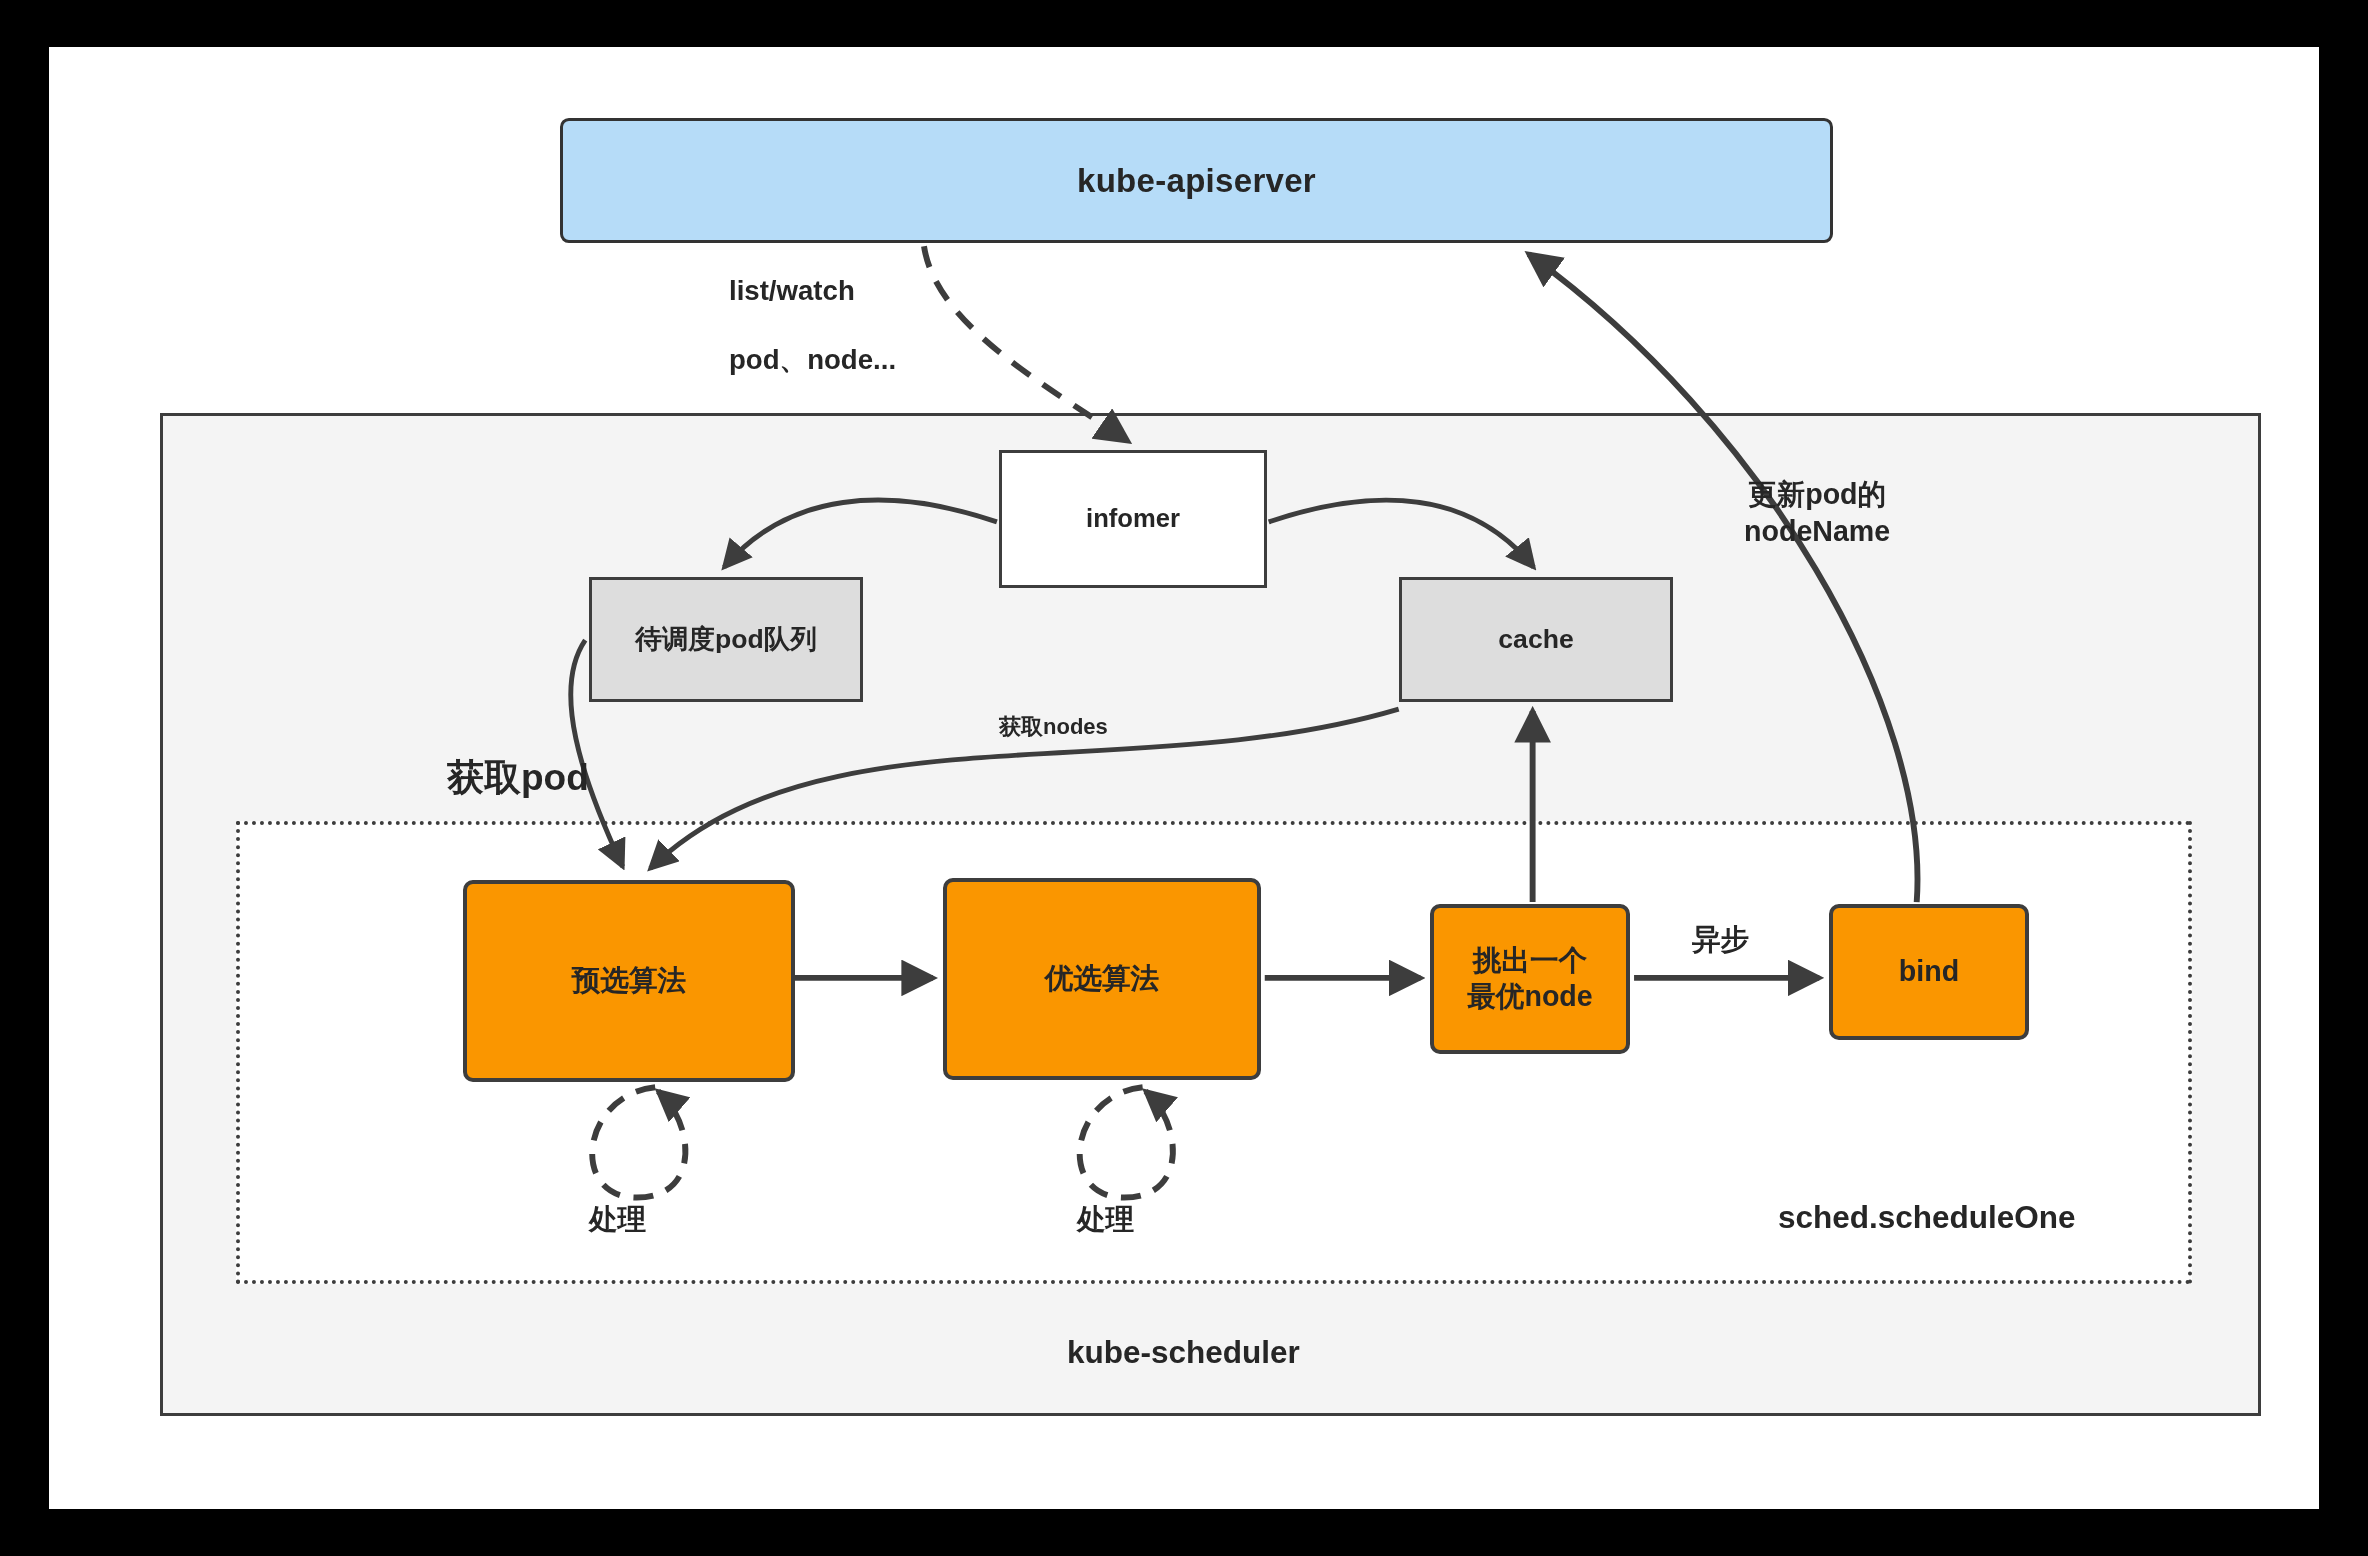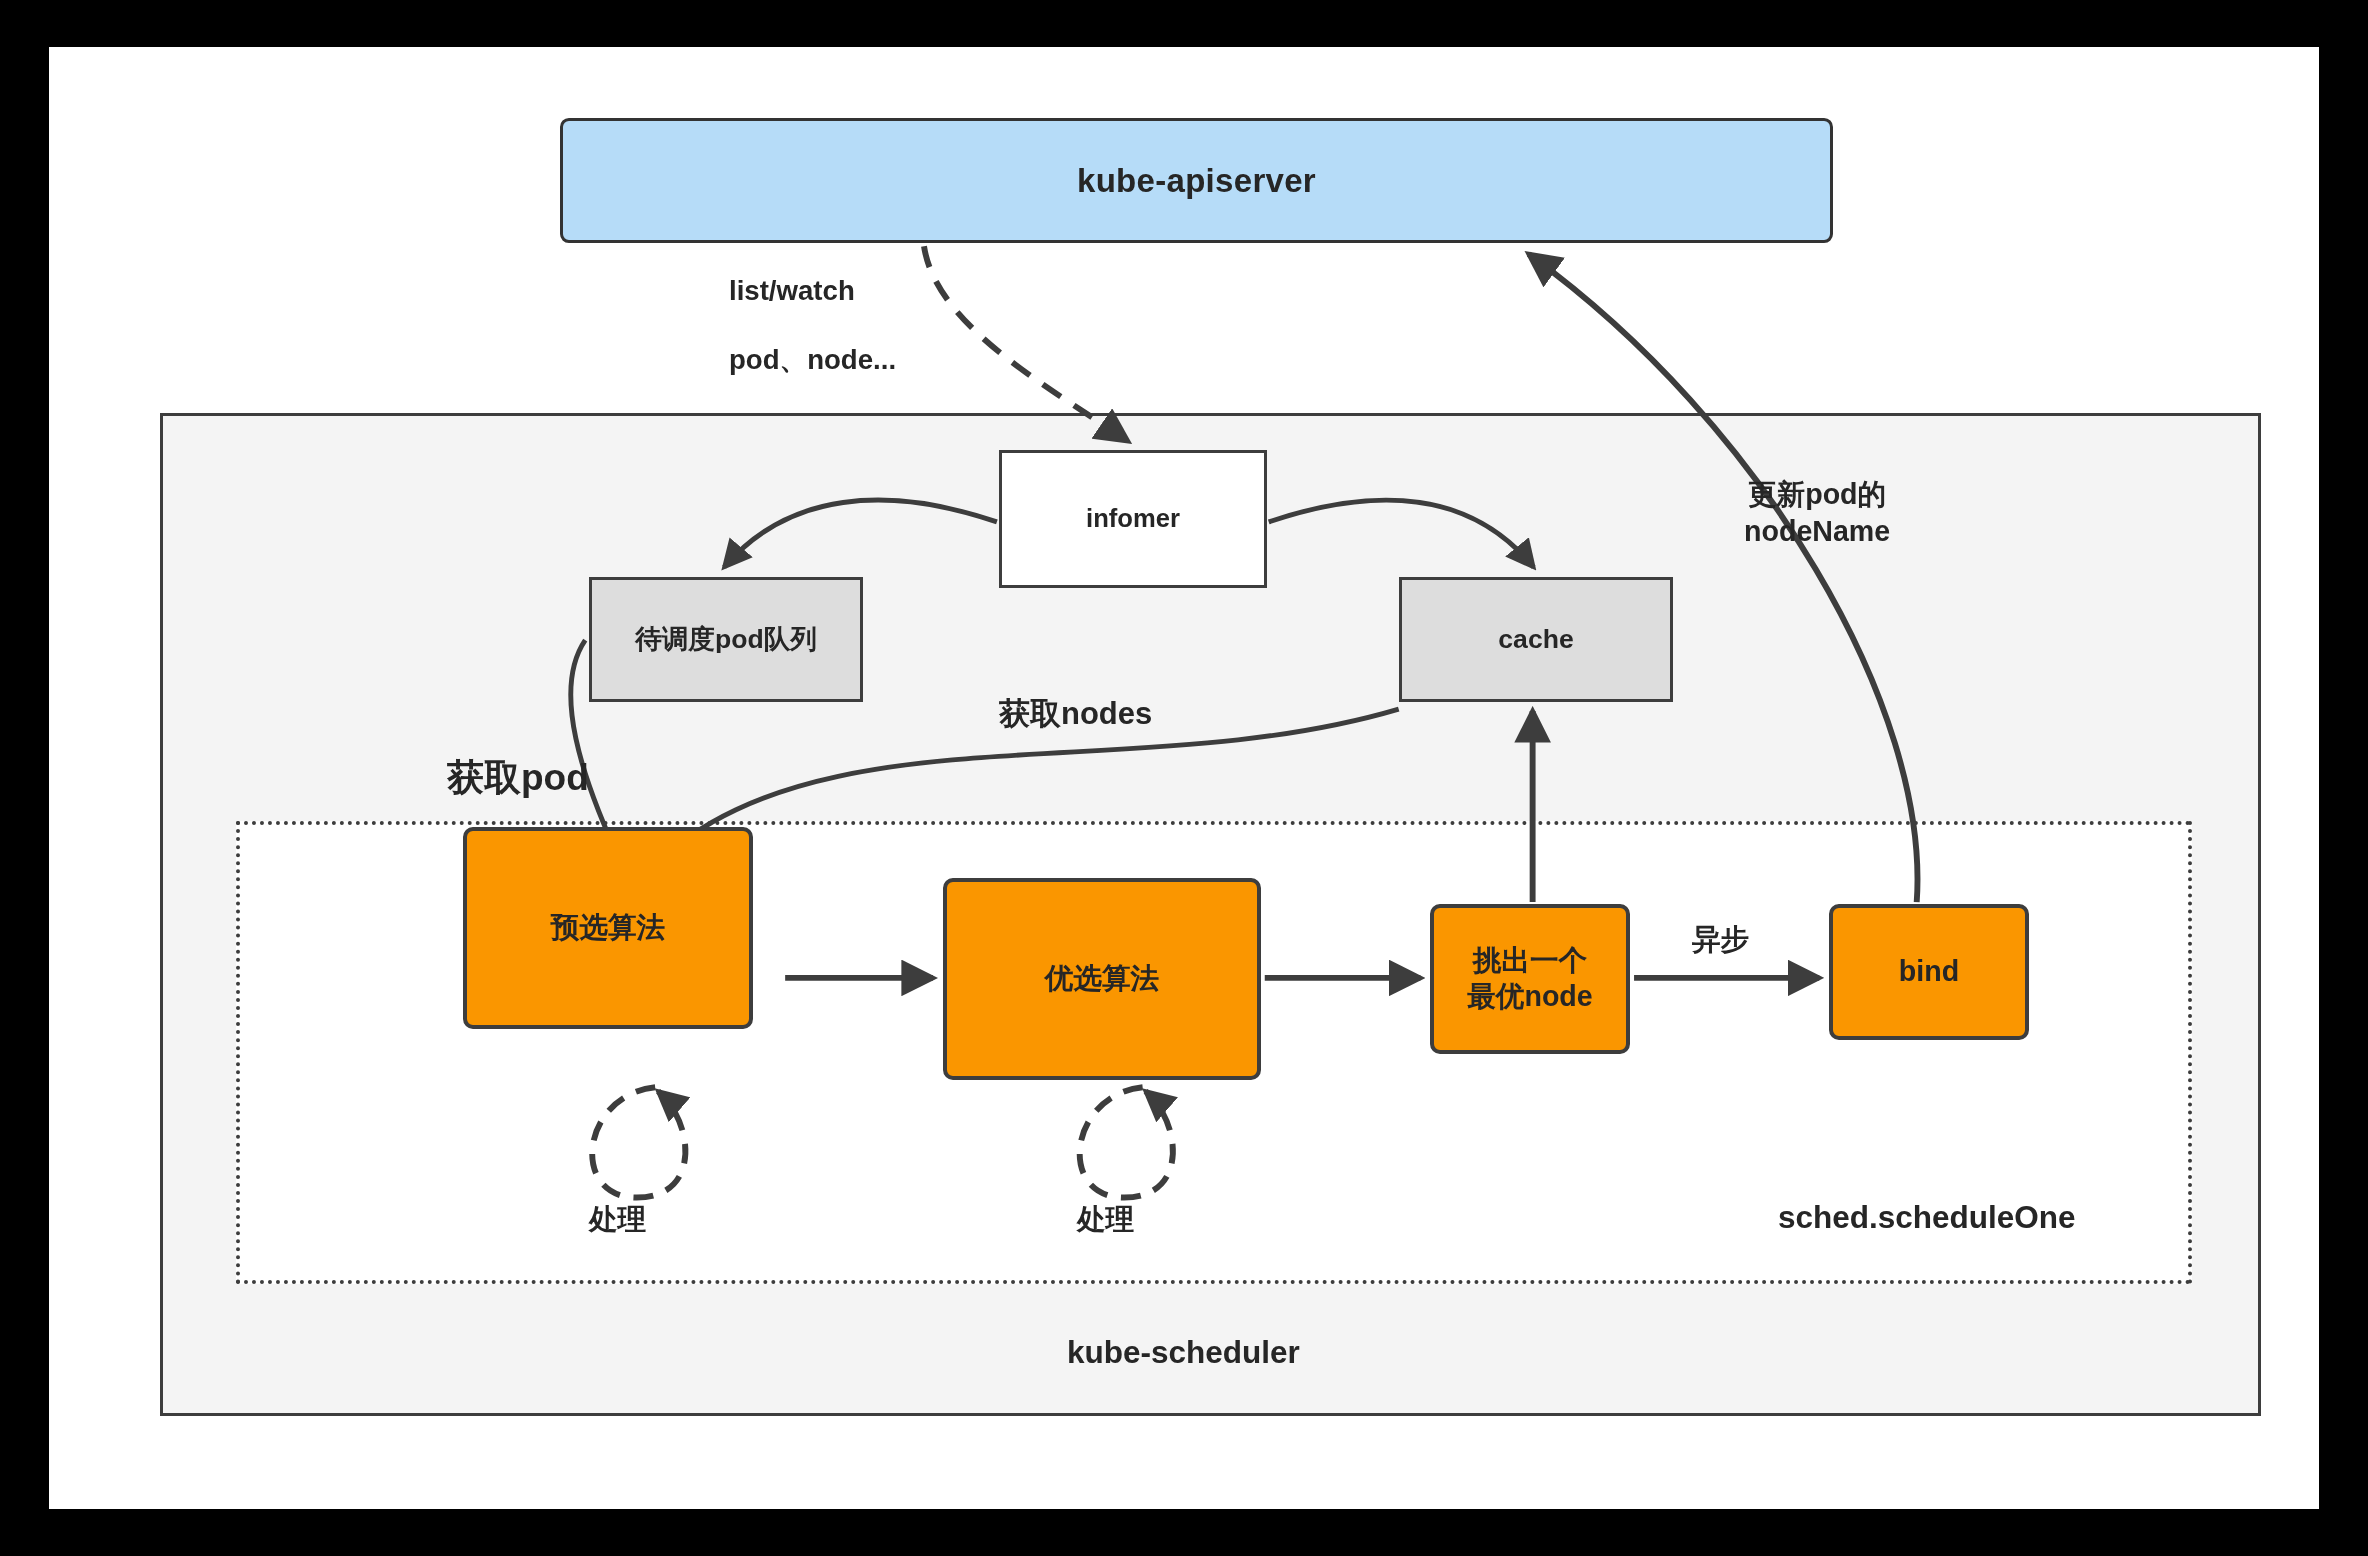--- a/index.html
+++ b/index.html
@@ -80,21 +80,21 @@
     background: #dddddd;
     border: 3.9px solid #3d3d3d;
     font-size: 26.6px;
   }
   .orange {
     background: #fa9600;
     border: 4.9px solid #3d3d3d;
     border-radius: 9.9px;
     font-size: 28.6px;
   }
-  .orange-1 { left: 463px;  top: 827px;  width: 290px; height: 202px; }
+  .orange-1 { left: 463px;  top: 880px;  width: 332px; height: 202px; }
   .orange-2 { left: 943px;  top: 878px;  width: 318px; height: 202px; }
   .orange-3 { left: 1430px; top: 904px;  width: 200px; height: 150px; }
   .orange-4 { left: 1829px; top: 904px;  width: 200px; height: 136px; }
 
   
   .scheduler-box {
     position: absolute;
     left: 160px;
     top: 413px;
     width: 2101px;
@@ -117,21 +117,21 @@
     position: absolute;
     color: #262626;
     font-weight: bold;
     text-align: center;
     line-height: 1.3;
     white-space: pre;
   }
   .lbl-listwatch  { left: 729px;  top: 273px; font-size: 27.6px; }
   .lbl-podnode    { left: 729px;  top: 342px; font-size: 27.6px; }
   .lbl-getpod     { left: 447px;  top: 741px; font-size: 37px; margin-top: 13px; }
-  .lbl-getnodes   { left: 999px; top: 694px; font-size: 31px; }
+  .lbl-getnodes   { left: 999px; top: 713px; font-size: 22px; }
   .lbl-update     { left: 1744px; top: 476px; font-size: 28.6px; text-align: center; }
   .lbl-async      { left: 1692px; top: 921px; font-size: 28.6px; }
   .lbl-chuli-1    { left: 589px;  top: 1201px; font-size: 28.6px; }
   .lbl-chuli-2    { left: 1077px; top: 1201px; font-size: 28.6px; }
   .lbl-scheduleone{ left: 1778px; top: 1197px; font-size: 31.5px; }
   .lbl-kubesched  { left: 1067px; top: 1332px; font-size: 31.5px; }
 </style>
 </head>
 <body>
 

